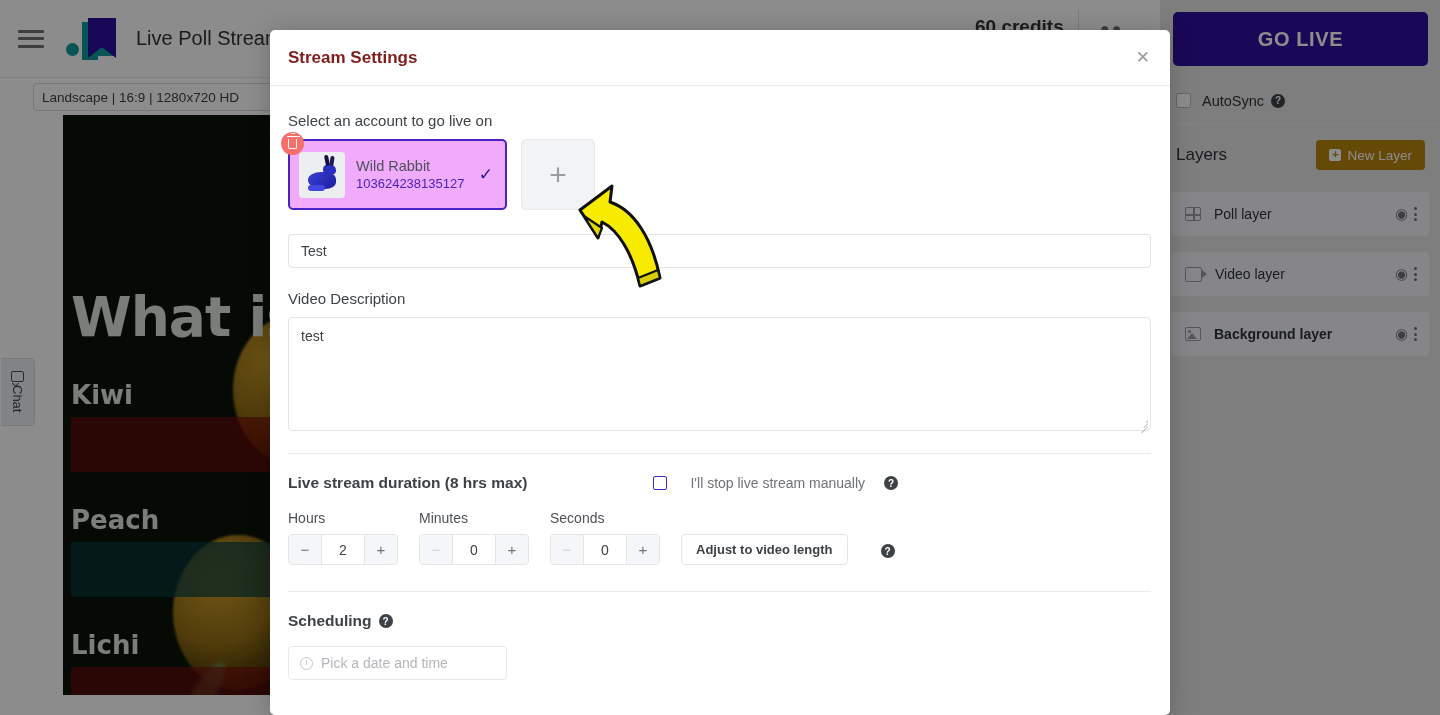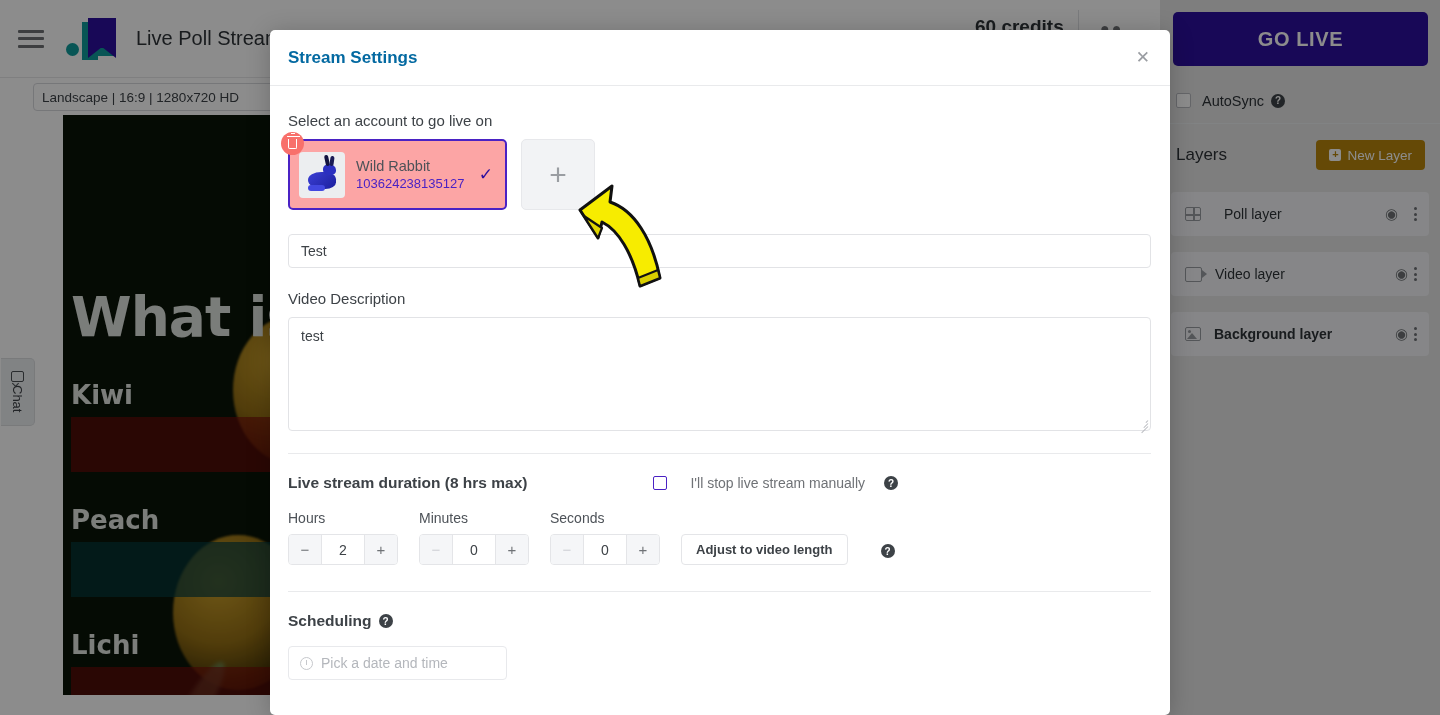--- a/index.html
+++ b/index.html
@@ -139,29 +139,29 @@
   
   .dim { position:absolute; inset:0; background:rgba(0,0,0,.45); }
 
   
   .modal {
     position:absolute; left:270px; top:30px; width:900px; height:685px;
     background:#ffffff; border-radius:5px; box-shadow:0 3px 24px rgba(0,0,0,.22);
     overflow:hidden;
   }
   .modal-head { height:56px; display:flex; align-items:center; border-bottom:1px solid #e9eaec; }
-  .modal-head .mtitle { margin-left:18px; font-size:17px; font-weight:bold; color:#0369a1; }
+  .modal-head .mtitle { margin-left:18px; font-size:17px; font-weight:bold; color:#7f1d1d; }
   .modal-close { margin-left:auto; margin-right:20px; font-size:17px; color:#9a9da2; line-height:1; }
   .modal-body { padding:26px 19px 0 18px; height:629px; overflow:hidden; position:relative; }
 
   .field-label { font-size:15px; color:#3d4247; margin-bottom:10px; }
   .acct-row { display:flex; gap:14px; margin-bottom:24px; }
   .acct-card {
     position:relative; width:219px; height:71px;
-    border:2px solid #4a22c4; border-radius:5px; background:#fca5a5;
+    border:2px solid #4a22c4; border-radius:5px; background:#f0abfc;
     display:flex; align-items:center;
   }
   .acct-del {
     position:absolute; left:-9px; top:-9px; width:23px; height:23px; border-radius:50%;
     background:#f8706b; display:flex; align-items:center; justify-content:center;
   }
   .acct-del .can { width:9px; height:10px; border:1.4px solid #fff; border-top:none; border-radius:0 0 2px 2px; position:relative; }
   .acct-del .can:before{content:"";position:absolute;left:-2.5px;top:-3px;width:13px;height:1.4px;background:#fff;}
   .acct-del .can:after{content:"";position:absolute;left:2px;top:-5.5px;width:4px;height:1.4px;background:#fff;}
   .acct-avatar {
@@ -313,21 +313,21 @@
       </div>
 
       <div class="layers-head">
         <span class="ttl">Layers</span>
         <span class="newlayer" style="background: rgb(184, 134, 11);">
           <span class="plusbox">+</span>
           <span>New Layer</span>
         </span>
       </div>
 
-      <div class="layer-row" style="top:192px;gap:10px;">
+      <div class="layer-row" style="top:192px;">
         <span class="licon ic-grid" style="width:16px;height:14px;"></span>
         <span class="lname">Poll layer</span>
         <span class="eye">◉</span>
         <span class="dots">
             <i></i>
             <i></i>
             <i></i>
           </span>
       </div>
       <div class="layer-row" style="top:252px;">

